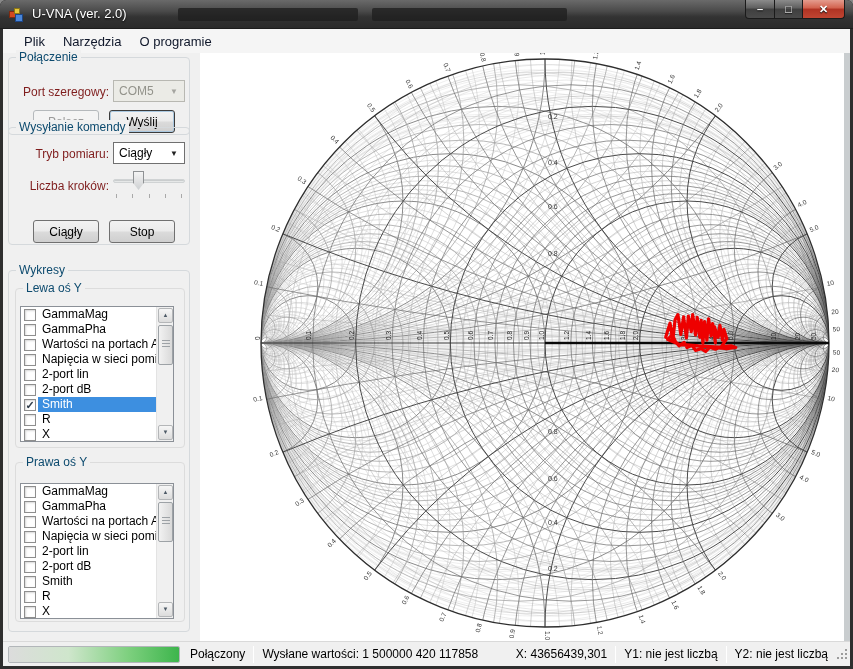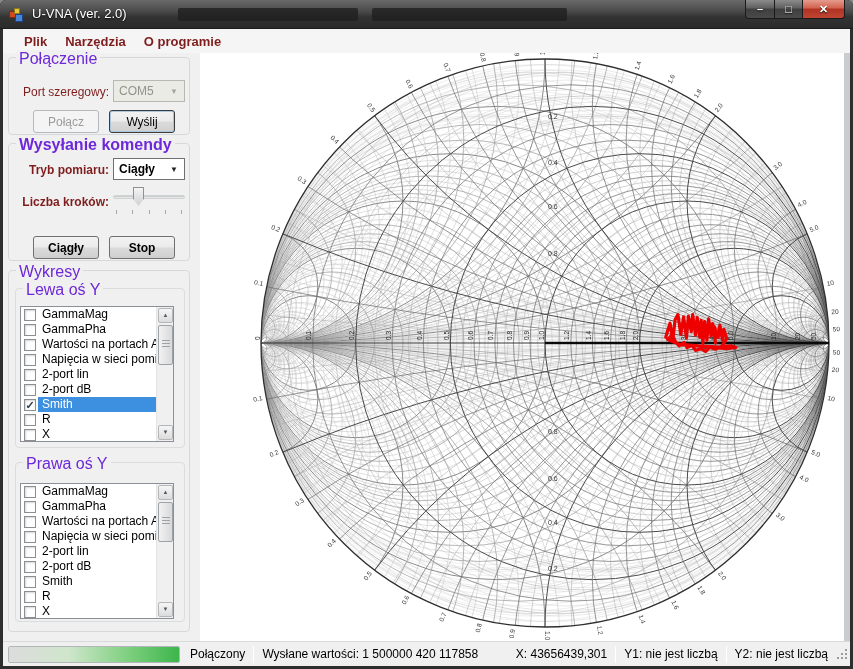--- a/index.html
+++ b/index.html
@@ -21,28 +21,28 @@
   .wbtn{height:19px;border:1px solid #1a1a1a;border-top:none;display:flex;align-items:center;justify-content:center;
     color:#fff;font-size:11px;font-weight:bold;text-shadow:0 1px 1px #000;
     background:linear-gradient(#8b8b8b,#5f5f5f 45%,#3f3f3f 50%,#4a4a4a);}
   .wbtn.min{width:30px;border-radius:0 0 0 4px;}
   .wbtn.max{width:28px;border-left:none;}
   .wbtn.close{width:42px;border-left:none;border-radius:0 0 4px 0;
     background:linear-gradient(#e49c8e,#d2614d 45%,#b03323 50%,#c04532);}
   
   .menubar{position:absolute;left:3px;top:29px;width:847px;height:24px;background:#f5f5f5;
     display:flex;align-items:center;padding-left:12px;gap:0;}
-  .menu-item{font-size:13px;color:#7f1d1d;padding:3px 9px;font-weight:bold;}
+  .menu-item{font-size:13px;color:#0f172a;padding:3px 9px;}
   
   .left-panel{position:absolute;left:3px;top:53px;width:197px;height:588px;background:#f0f0f0;}
   .chart-panel{position:absolute;left:200px;top:53px;width:644px;height:588px;background:#fff;}
   .right-strip{position:absolute;left:844px;top:53px;width:6px;height:588px;background:#c9cdcf;}
   
   .group{position:absolute;border:1px solid #d5d9dc;border-radius:4px;}
-  .group-label{position:absolute;top:-8px;left:7px;background:#f0f0f0;padding:0 3px;font-size:16px;color:#6d28d9;}
+  .group-label{position:absolute;top:-8px;left:7px;background:#f0f0f0;padding:0 3px;font-size:12px;color:#0c4a6e;}
   .form-label{position:absolute;font-size:12px;color:#7f1d1d;text-align:right;}
   
   .combo{position:absolute;height:22px;border-radius:0;font-size:12px;display:flex;align-items:center;
     padding-left:5px;justify-content:space-between;}
   .combo .arrow{font-size:8px;padding-right:6px;}
   .combo.disabled{background:#ebebe6;border:1px solid #b8b8b2;color:#93938b;}
   .combo.disabled .arrow{color:#a5a5a0;}
   .combo.enabled{background:#fff;border:1px solid #707070;color:#000;}
   .combo.enabled .arrow{color:#222;}
   
@@ -123,21 +123,21 @@
       <span class="group-label">Połączenie</span>
       <span class="form-label" style="left:4px;top:27px;width:96px;">Port szeregowy:</span>
       <div class="combo disabled" style="left:104px;top:22px;width:72px;">
         <span>COM5</span>
         <span class="arrow">▼</span>
       </div>
       <div class="btn disabled" style="left:24px;top:52px;width:66px;">Połącz</div>
       <div class="btn default" style="left:100px;top:52px;width:66px;">Wyślij</div>
     </div>
 
-    <div class="group" style="left:5px;top:90px;width:182px;height:118px;font-weight:bold;">
+    <div class="group" style="left:5px;top:74px;width:182px;height:118px;">
       <span class="group-label">Wysyłanie komendy</span>
       <span class="form-label" style="left:4px;top:19px;width:96px;">Tryb pomiaru:</span>
       <div class="combo enabled" style="left:104px;top:14px;width:72px;">
         <span>Ciągły</span>
         <span class="arrow">▼</span>
       </div>
       <span class="form-label" style="left:4px;top:51px;width:96px;">Liczba kroków:</span>
       <div class="slider" style="left:104px;top:42px;width:72px;height:30px;">
         <div class="track"></div>
         <div class="thumb" id="slider-thumb" style="left: 20px;"></div>

